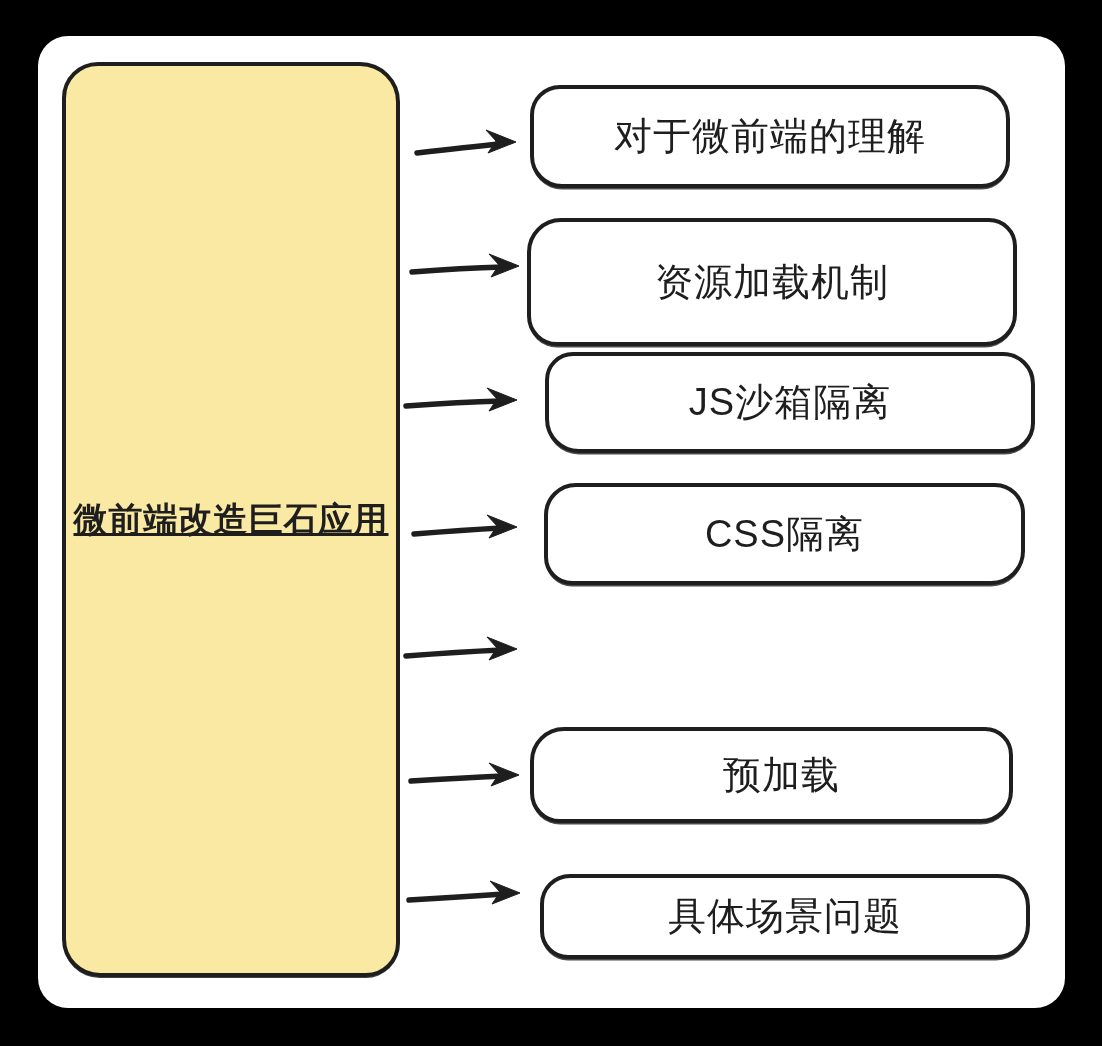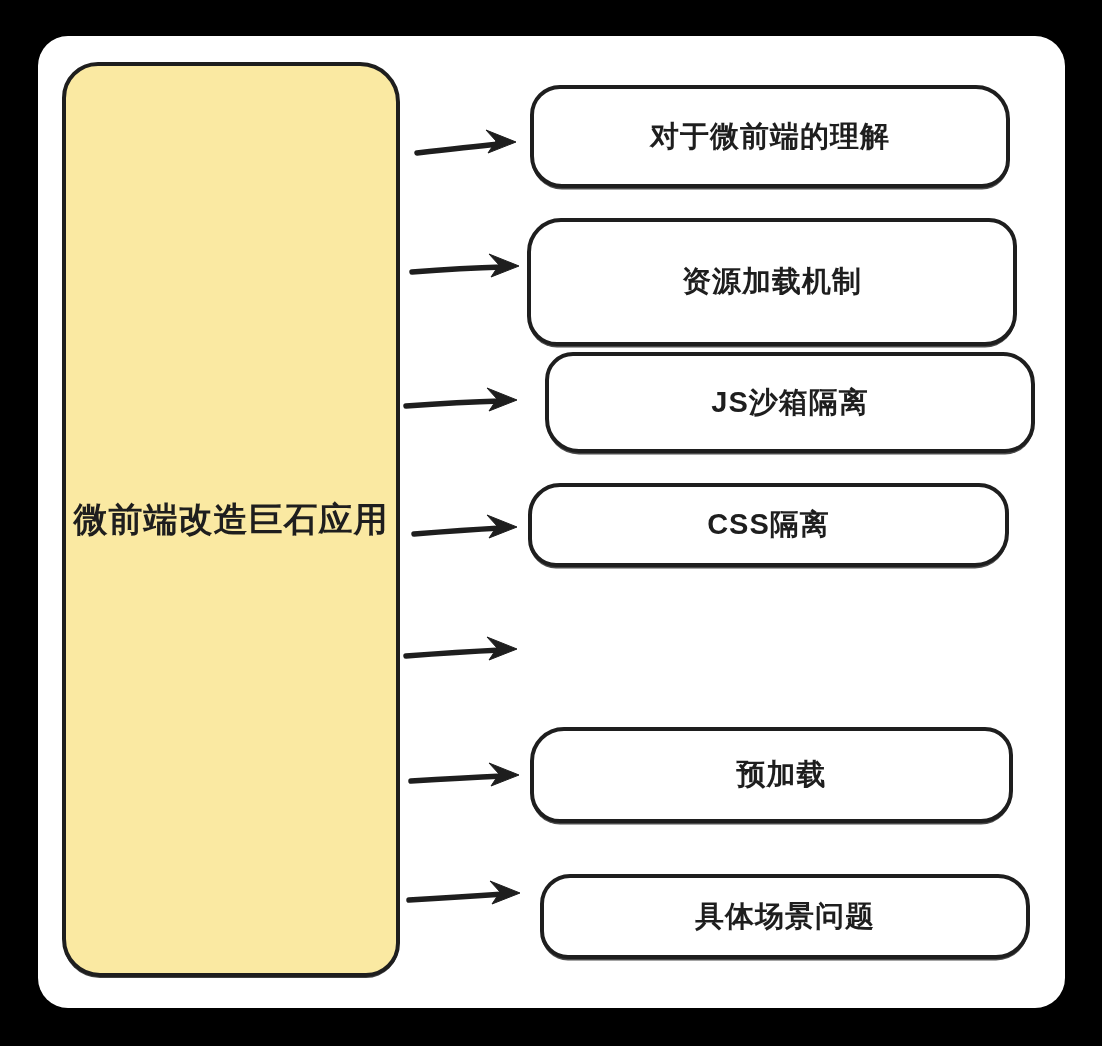--- a/index.html
+++ b/index.html
@@ -27,36 +27,36 @@
   .root-node{
     position:absolute;left:62px;top:62px;width:338px;height:915px;
     background:var(--root-fill);
     border:4px solid var(--stroke);
     border-radius:36px 40px 34px 38px;
     display:flex;align-items:center;justify-content:center;
     box-shadow:0 2px 0 -1px rgba(30,30,30,.85);
   }
   .root-node .label{
     font-size:34px;font-weight:700;color:var(--text);
-    letter-spacing:1px;white-space:nowrap;
+    letter-spacing:1px;white-space:nowrap;text-decoration:underline;
   }
   .branch{
     position:absolute;background:var(--node-fill);
     border:4px solid var(--stroke);
     display:flex;align-items:center;justify-content:center;
     box-shadow:0 3px 0 -1.5px rgba(30,30,30,.8);
   }
   .branch .label{
-    font-size:29px;font-weight:700;color:var(--text);
+    font-size:38px;font-weight:400;color:var(--text);
     letter-spacing:1px;white-space:nowrap;text-align:right;
   }
   .b1{left:530px;top:85px; width:480px;height:103px;border-radius:30px 34px 28px 32px;}
   .b2{left:527px;top:218px;width:490px;height:128px;border-radius:34px 28px 32px 30px;}
   .b3{left:525px;top:352px;width:490px;height:101px;border-radius:28px 32px 30px 34px;margin-left:20px;}
-  .b4{left:528px;top:483px;width:481px;height:84px; border-radius:32px 30px 34px 28px;}
+  .b4{left:544px;top:483px;width:481px;height:102px; border-radius:32px 30px 34px 28px;}
   .b5{left:528px;top:607px;width:487px;height:105px;border-radius:30px 34px 28px 32px;}
   .b6{left:530px;top:727px;width:483px;height:96px; border-radius:34px 28px 32px 30px;padding-left:20px;}
   .b7{left:540px;top:874px;width:490px;height:85px;border-radius:30px 32px 34px 28px;}
   svg.arrows{
     position:absolute;left:0;top:0;width:1102px;height:1046px;
     pointer-events:none;
   }
   svg.arrows .shaft{
     stroke:var(--stroke);stroke-width:5.5;fill:none;stroke-linecap:round;
   }

